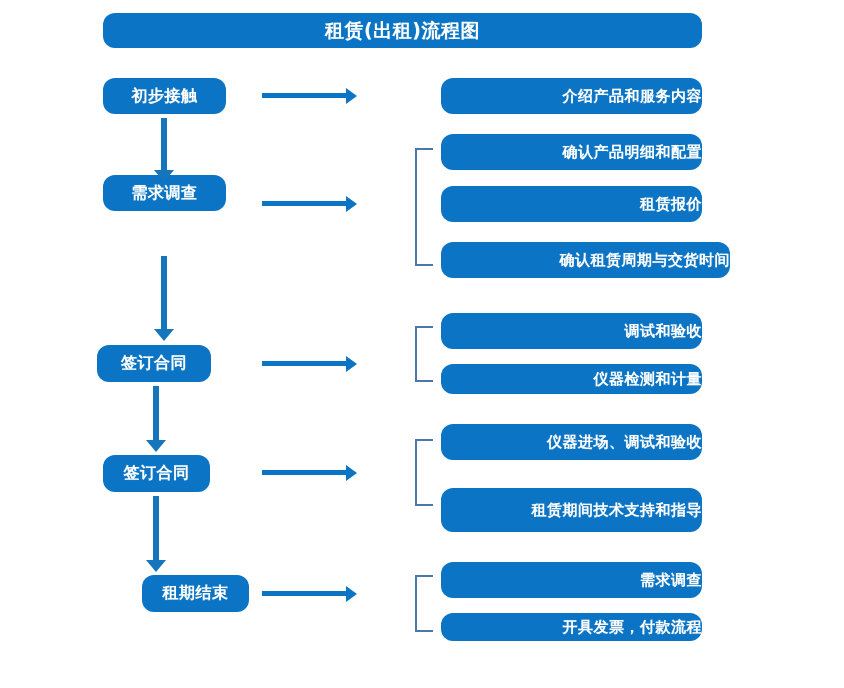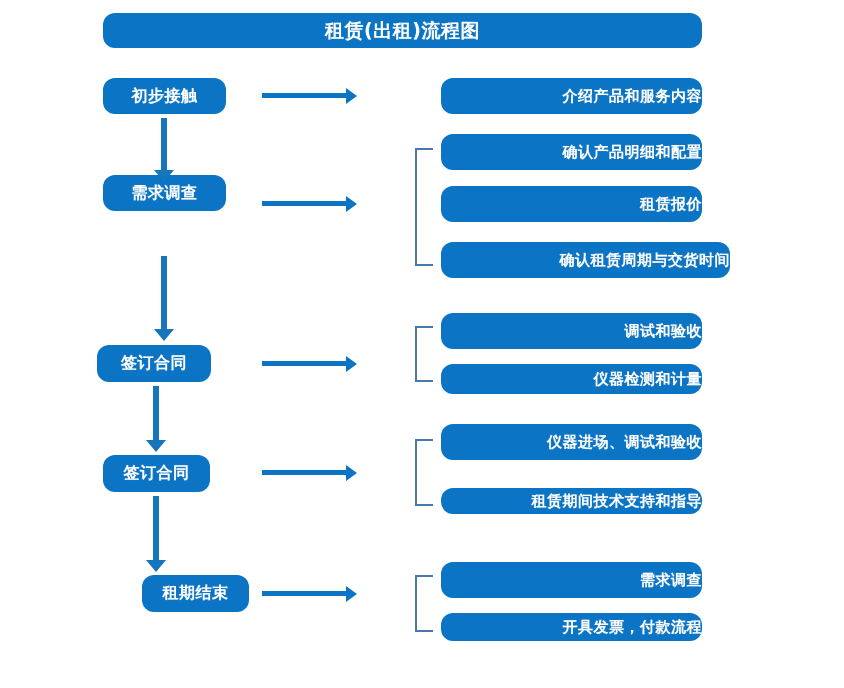--- a/index.html
+++ b/index.html
@@ -199,21 +199,21 @@
   </div>
 
   <div class="box detail-box" style="left:441px; top:364px; width:261px; height:30px;">
     <span>仪器检测和计量</span>
   </div>
 
   <div class="box detail-box" style="left:441px; top:424px; width:261px; height:36px;">
     <span>仪器进场、调试和验收</span>
   </div>
 
-  <div class="box detail-box" style="left:441px; top:488px; width:261px; height:26px;">
+  <div class="box detail-box" style="left:441px; top:488px; width:261px; height:44px;">
     <span>租赁期间技术支持和指导</span>
   </div>
 
   <div class="box detail-box" style="left:441px; top:562px; width:261px; height:36px;">
     <span>需求调查</span>
   </div>
 
   <div class="box detail-box" style="left:441px; top:613px; width:261px; height:28px;">
     <span>开具发票，付款流程</span>
   </div>

